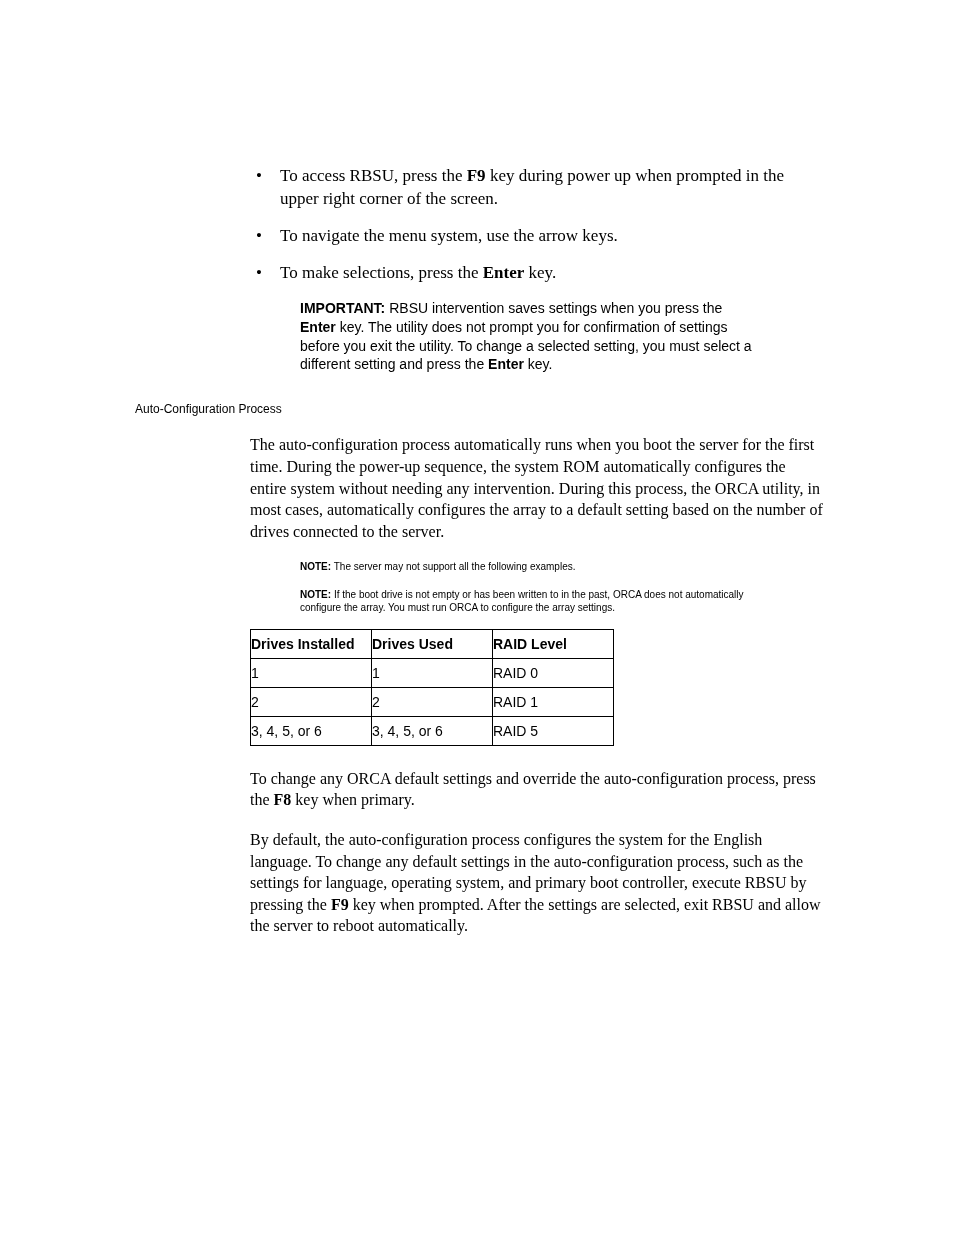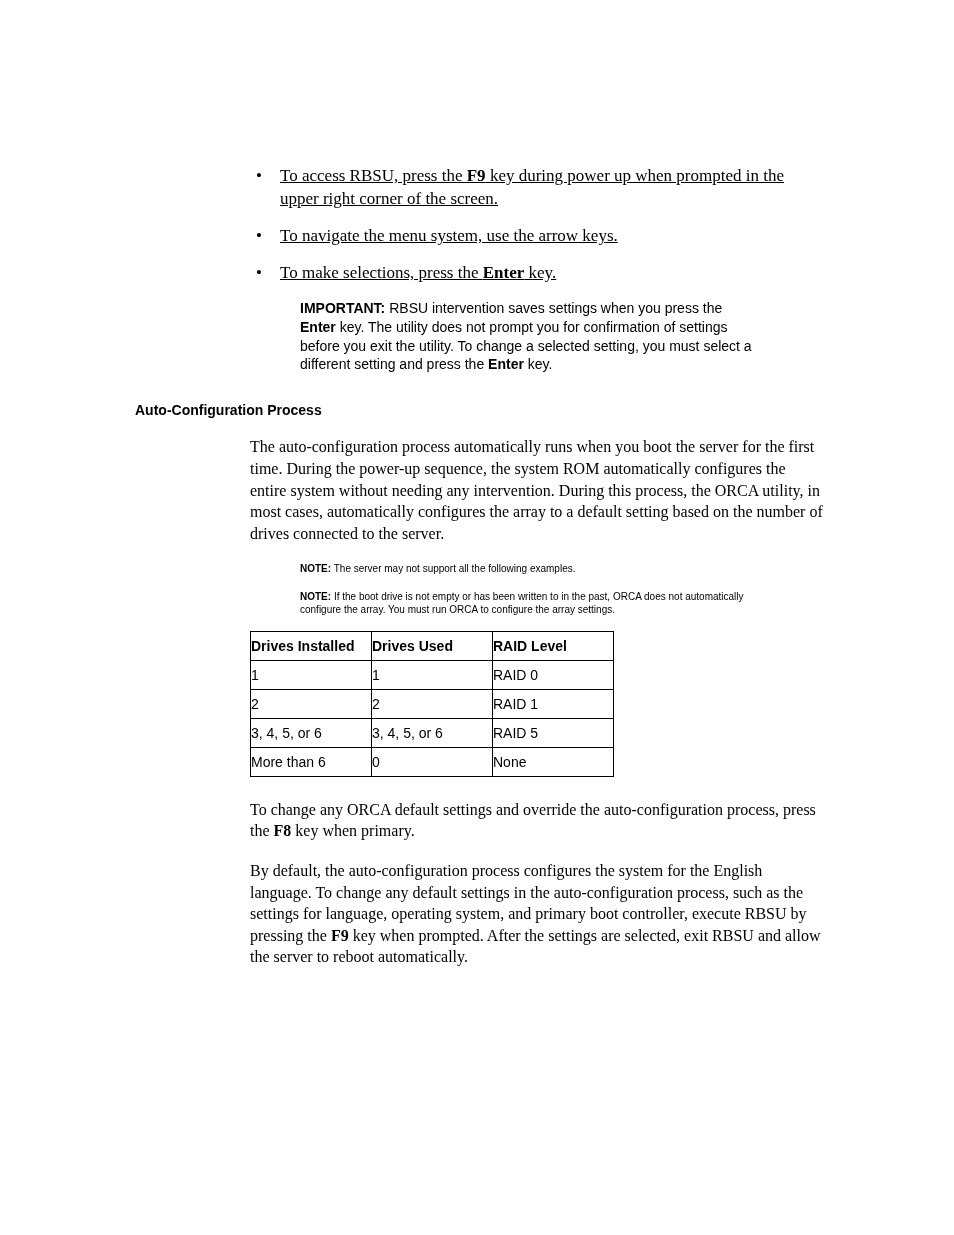--- a/index.html
+++ b/index.html
@@ -30,40 +30,39 @@
     margin: 0 0 0 115px;
     padding: 0;
     list-style: none;
   }
   .bullets li {
     position: relative;
     padding-left: 30px;
     margin-bottom: 14px;
     font-size: 17px;
     line-height: 1.35;
-    text-decoration: underline;
   }
   .bullets li::before {
     content: "•";
     position: absolute;
     left: 6px;
     top: 0;
     font-size: 17px;
   }
   .important-block {
     margin: 10px 0 0 165px;
     font-family: Arial, Helvetica, sans-serif;
     font-size: 14px;
     line-height: 1.35;
     max-width: 460px;
   }
   .section-heading {
     font-family: Arial, Helvetica, sans-serif;
-    font-weight: bold;
-    font-size: 14px;
+    font-weight: normal;
+    font-size: 12px;
     margin: 28px 0 18px 0;
   }
   .body-para {
     margin: 0 0 18px 115px;
     font-size: 16px;
     line-height: 1.35;
   }
   .note-block {
     margin: 0 0 14px 165px;
     font-family: Arial, Helvetica, sans-serif;
@@ -142,25 +141,20 @@
       <tr>
         <td>2</td>
         <td>2</td>
         <td>RAID 1</td>
       </tr>
       <tr>
         <td>3, 4, 5, or 6</td>
         <td>3, 4, 5, or 6</td>
         <td>RAID 5</td>
       </tr>
-      <tr>
-        <td>More than 6</td>
-        <td>0</td>
-        <td>None</td>
-      </tr>
     </tbody>
   </table>
 
   <p class="body-para">
     <span>To change any ORCA default settings and override the auto-configuration process, press the </span><span class="b">F8</span><span> key when primary.</span>
   </p>
 
   <p class="body-para">
     <span>By default, the auto-configuration process configures the system for the English language. To change any default settings in the auto-configuration process, such as the settings for language, operating system, and primary boot controller, execute RBSU by pressing the </span><span class="b">F9</span><span> key when prompted. After the settings are selected, exit RBSU and allow the server to reboot automatically.</span>
   </p>

